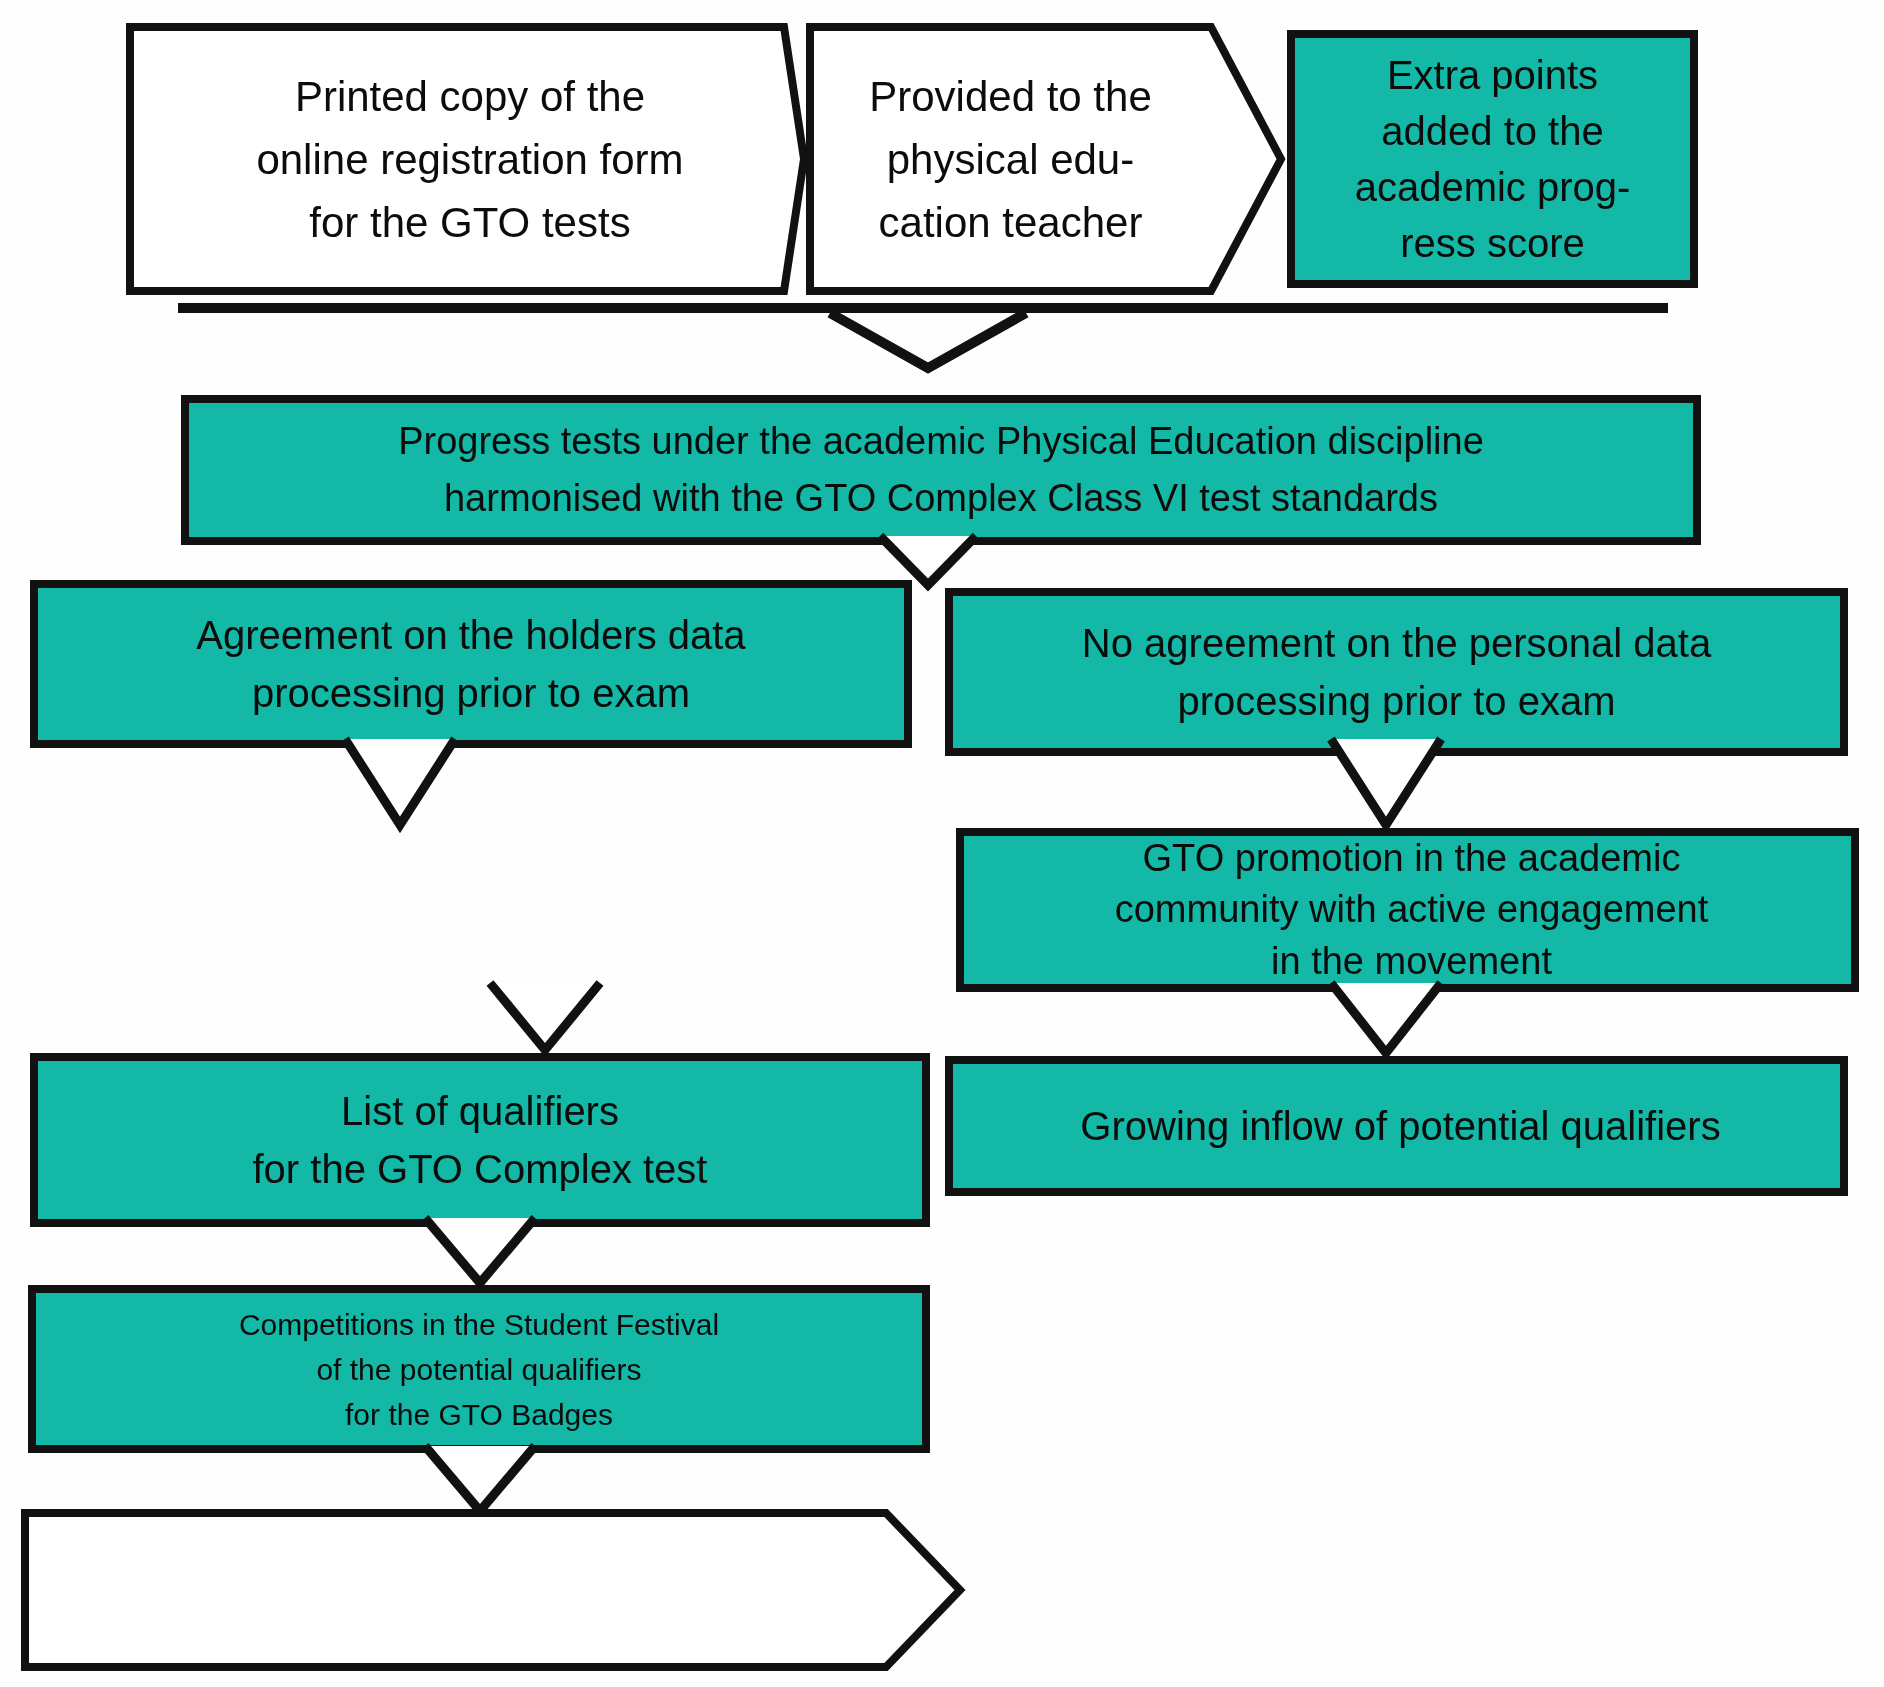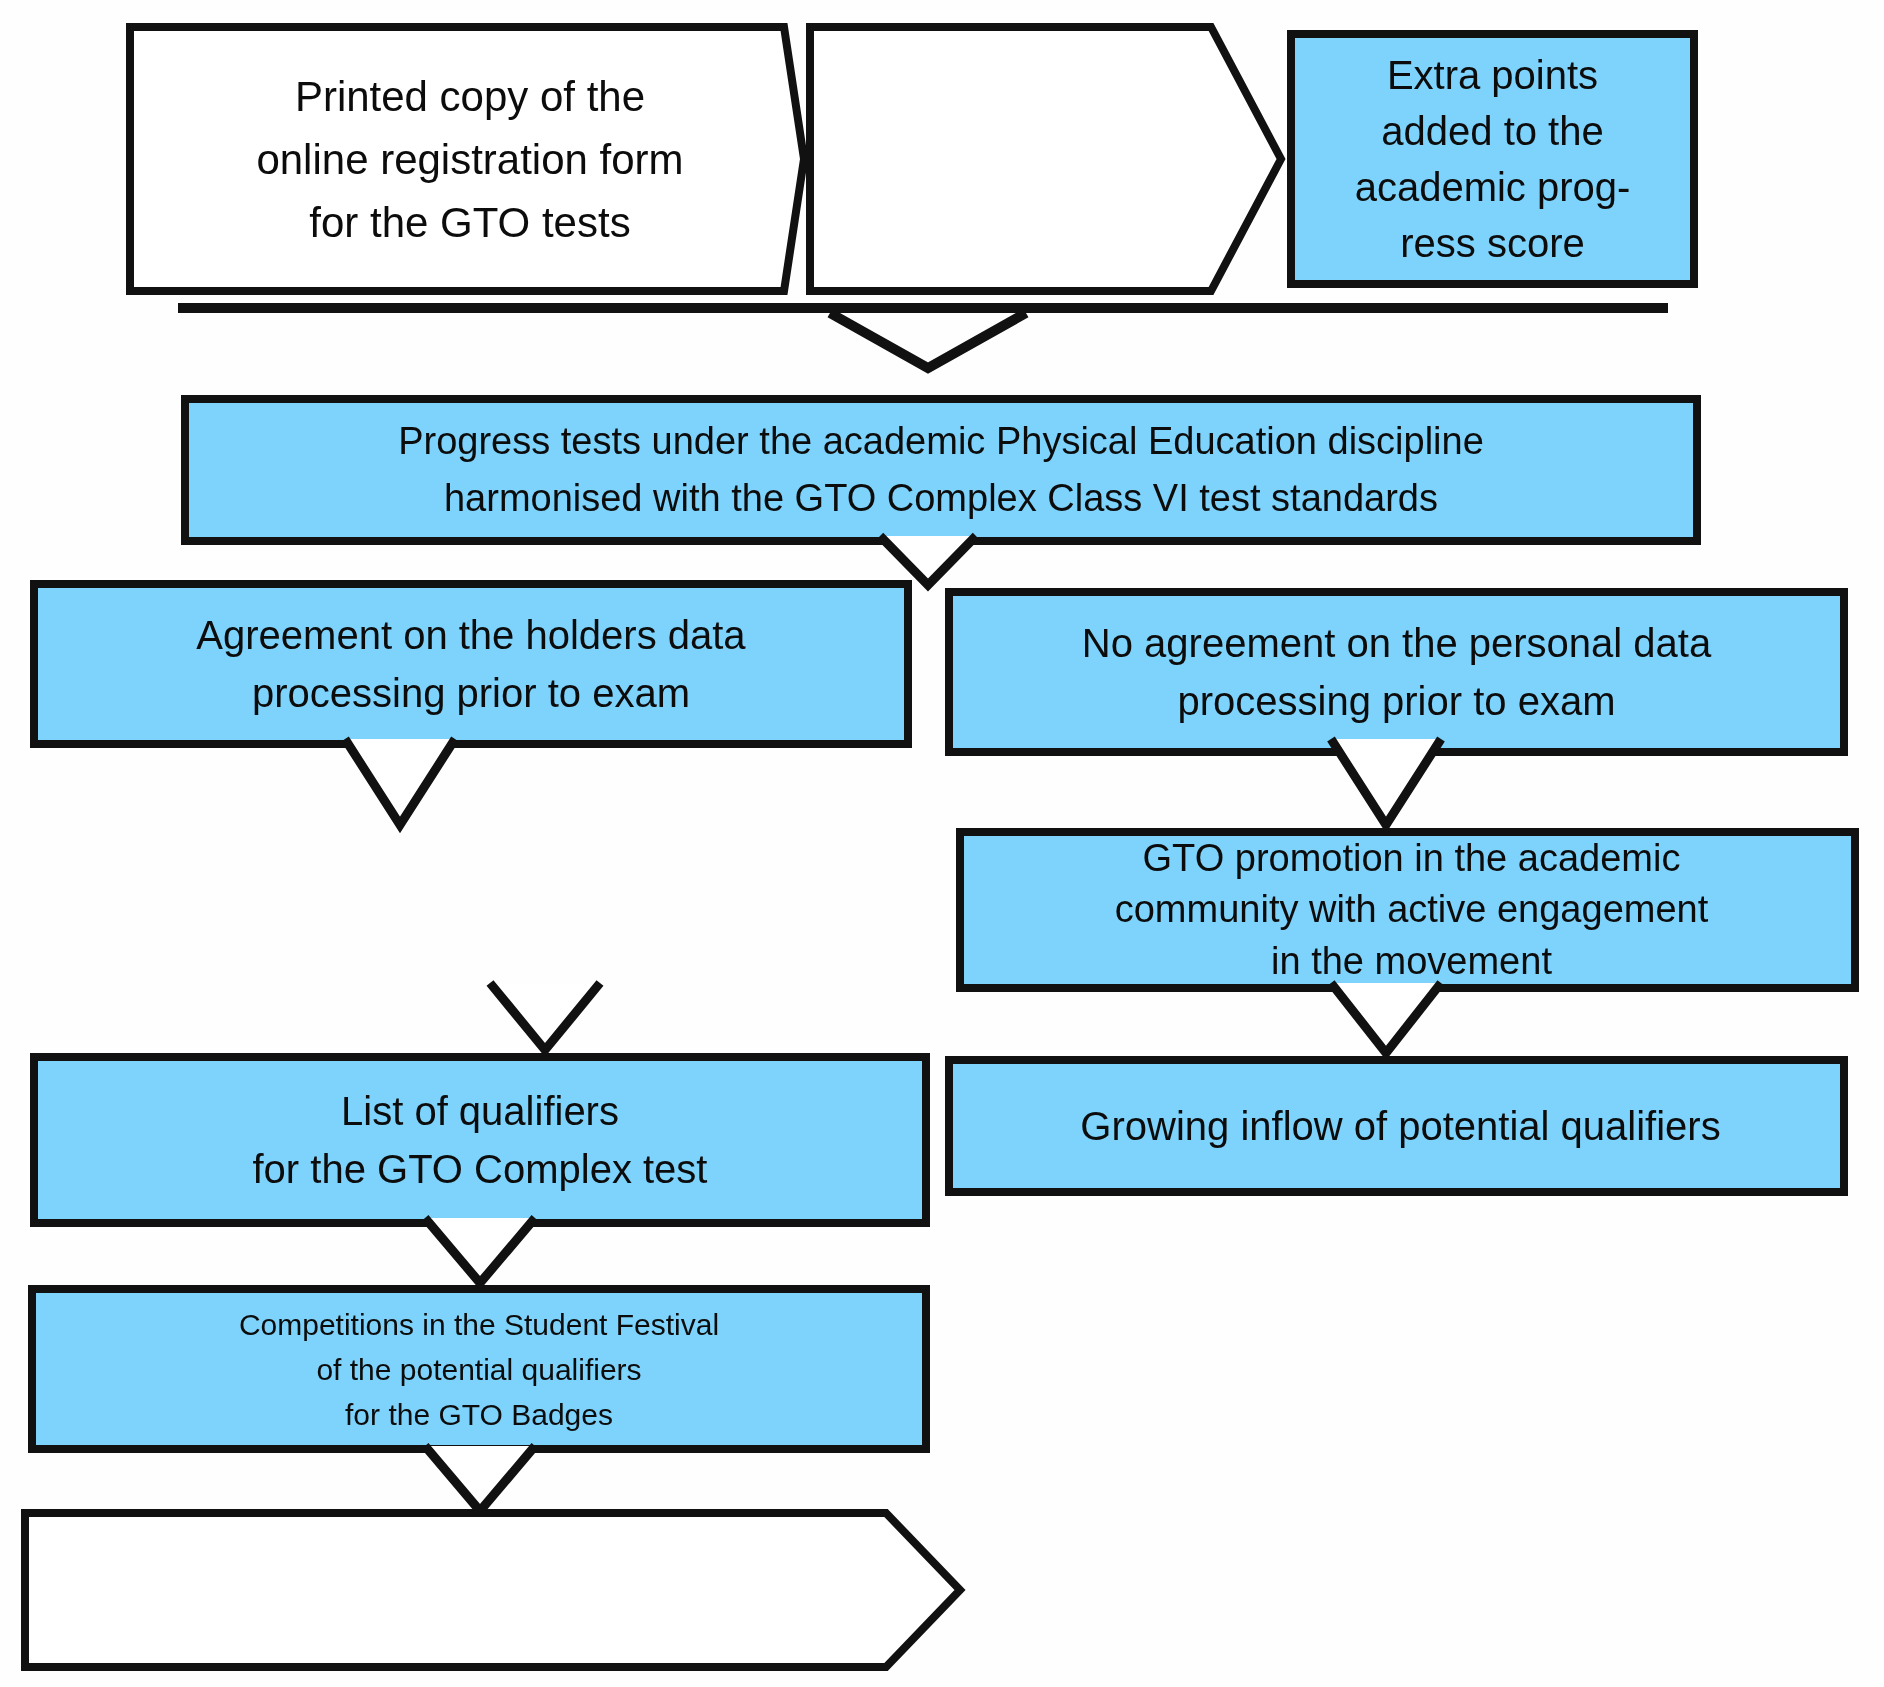--- a/index.html
+++ b/index.html
@@ -4,21 +4,21 @@
 <style>
   html,body{margin:0;padding:0;background:#fff;}
   .canvas{
     position:relative;width:1884px;height:1687px;background:#fefefe;
     font-family:"Liberation Sans", sans-serif;color:#0c0c0c;overflow:hidden;
   }
   .layer{position:absolute;left:0;top:0;width:1884px;height:1687px;}
   .layer.bottom{z-index:0;}
   .layer.top{z-index:2;pointer-events:none;}
   .box{
-    position:absolute;box-sizing:border-box;border:8px solid #111;background:#7dd3fc;
+    position:absolute;box-sizing:border-box;border:8px solid #111;background:#14b8a6;
     display:flex;align-items:center;justify-content:center;text-align:center;
     white-space:pre-line;z-index:1;line-height:1.45;
   }
   .label{
     position:absolute;display:flex;align-items:center;justify-content:center;
     text-align:center;white-space:pre-line;z-index:3;line-height:1.45;
   }
   .f42{font-size:42px;} .f40{font-size:40px;} .f38{font-size:38px;margin-left:11px;}
   .f30{font-size:30px;line-height:1.5;} .f46{font-size:46px;}
   .lh135{line-height:1.35;padding-left:8px;} .lh15{line-height:1.5;}
@@ -90,15 +90,20 @@
     <path d="M 425 1446 L 480 1511 L 535 1446" fill="#fff" stroke="#111" stroke-width="9"></path>
     <polygon points="25,1513 886,1513 960,1590 886,1667 25,1667" fill="#fff" stroke="#111" stroke-width="8"></polygon>
   </svg>
 
   <div class="label f42" style="left:150px;top:27px;width:640px;height:264px;line-height:1.5;">
     <span>Printed copy of the
 online registration form
 for the GTO tests</span>
   </div>
 
+  <div class="label f42" style="left:810px;top:27px;width:401px;height:264px;line-height:1.5;">
+    <span>Provided to the
+physical edu-
+cation teacher</span>
+  </div>
 
 
 </div>
 
 </body></html>

